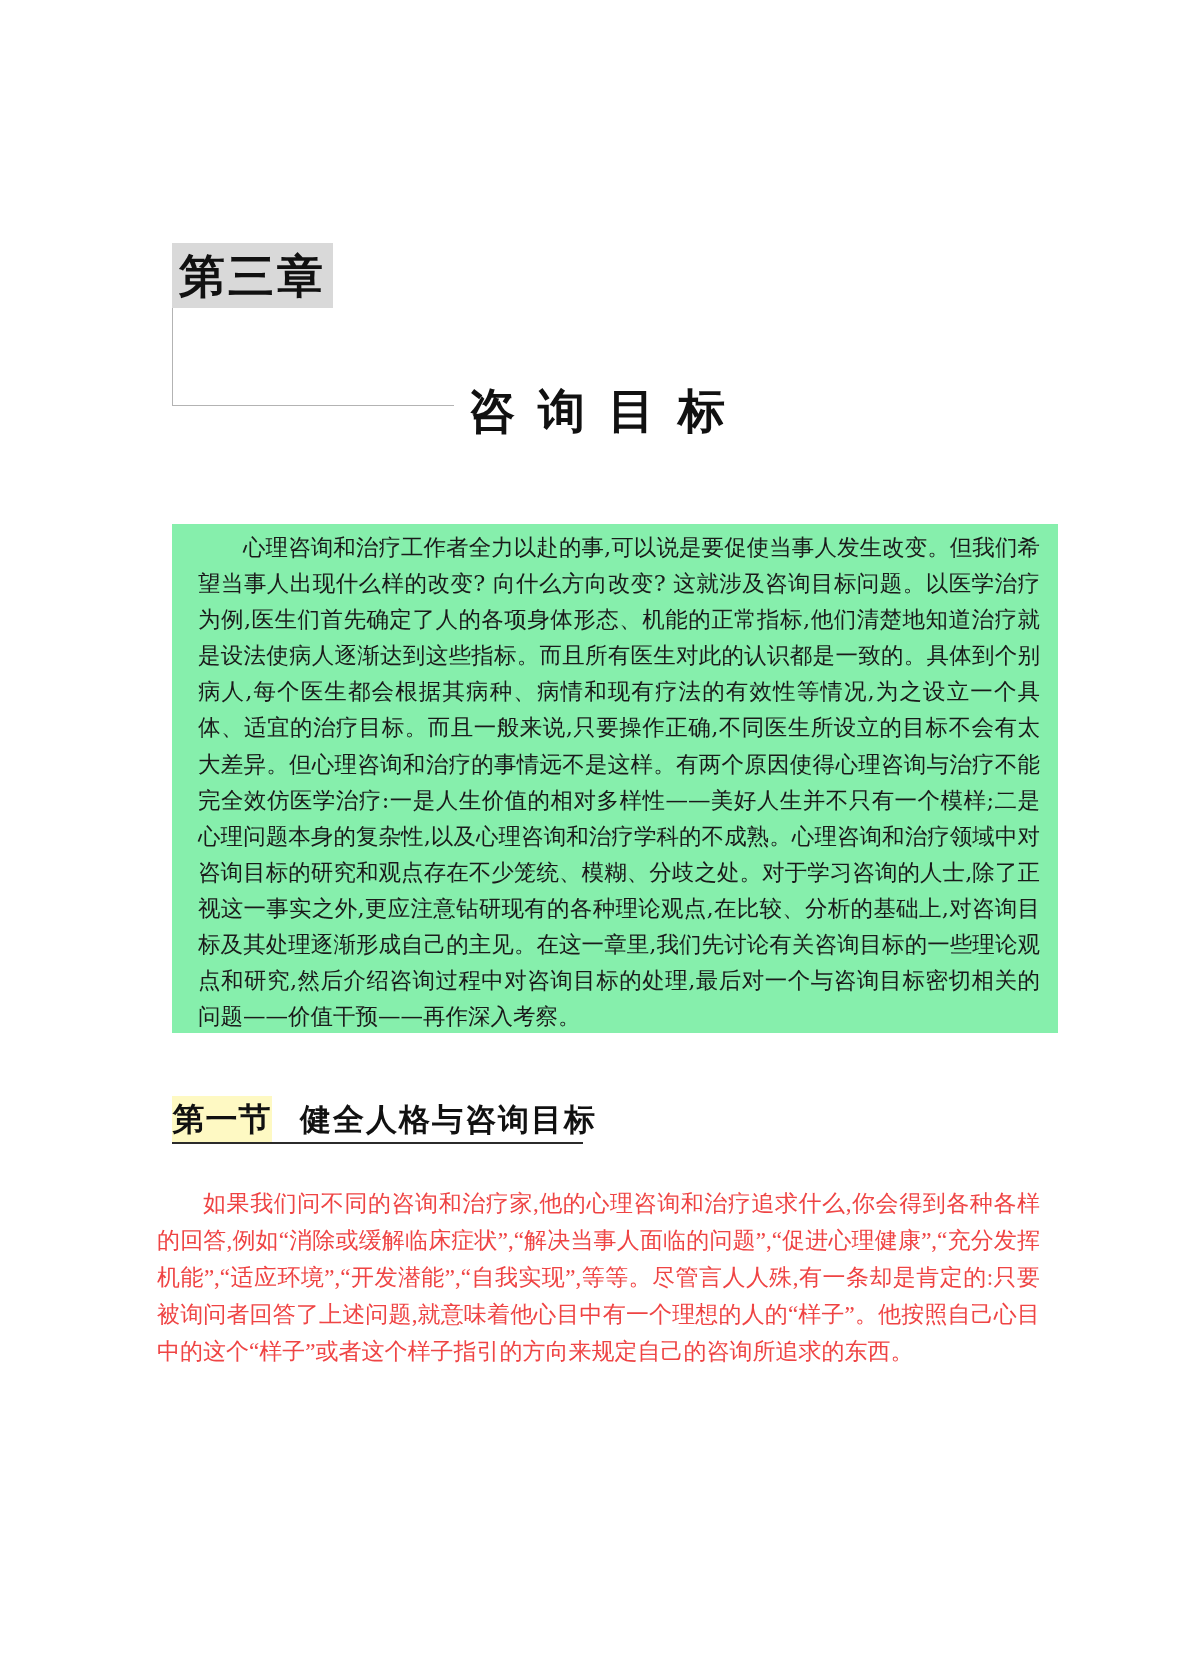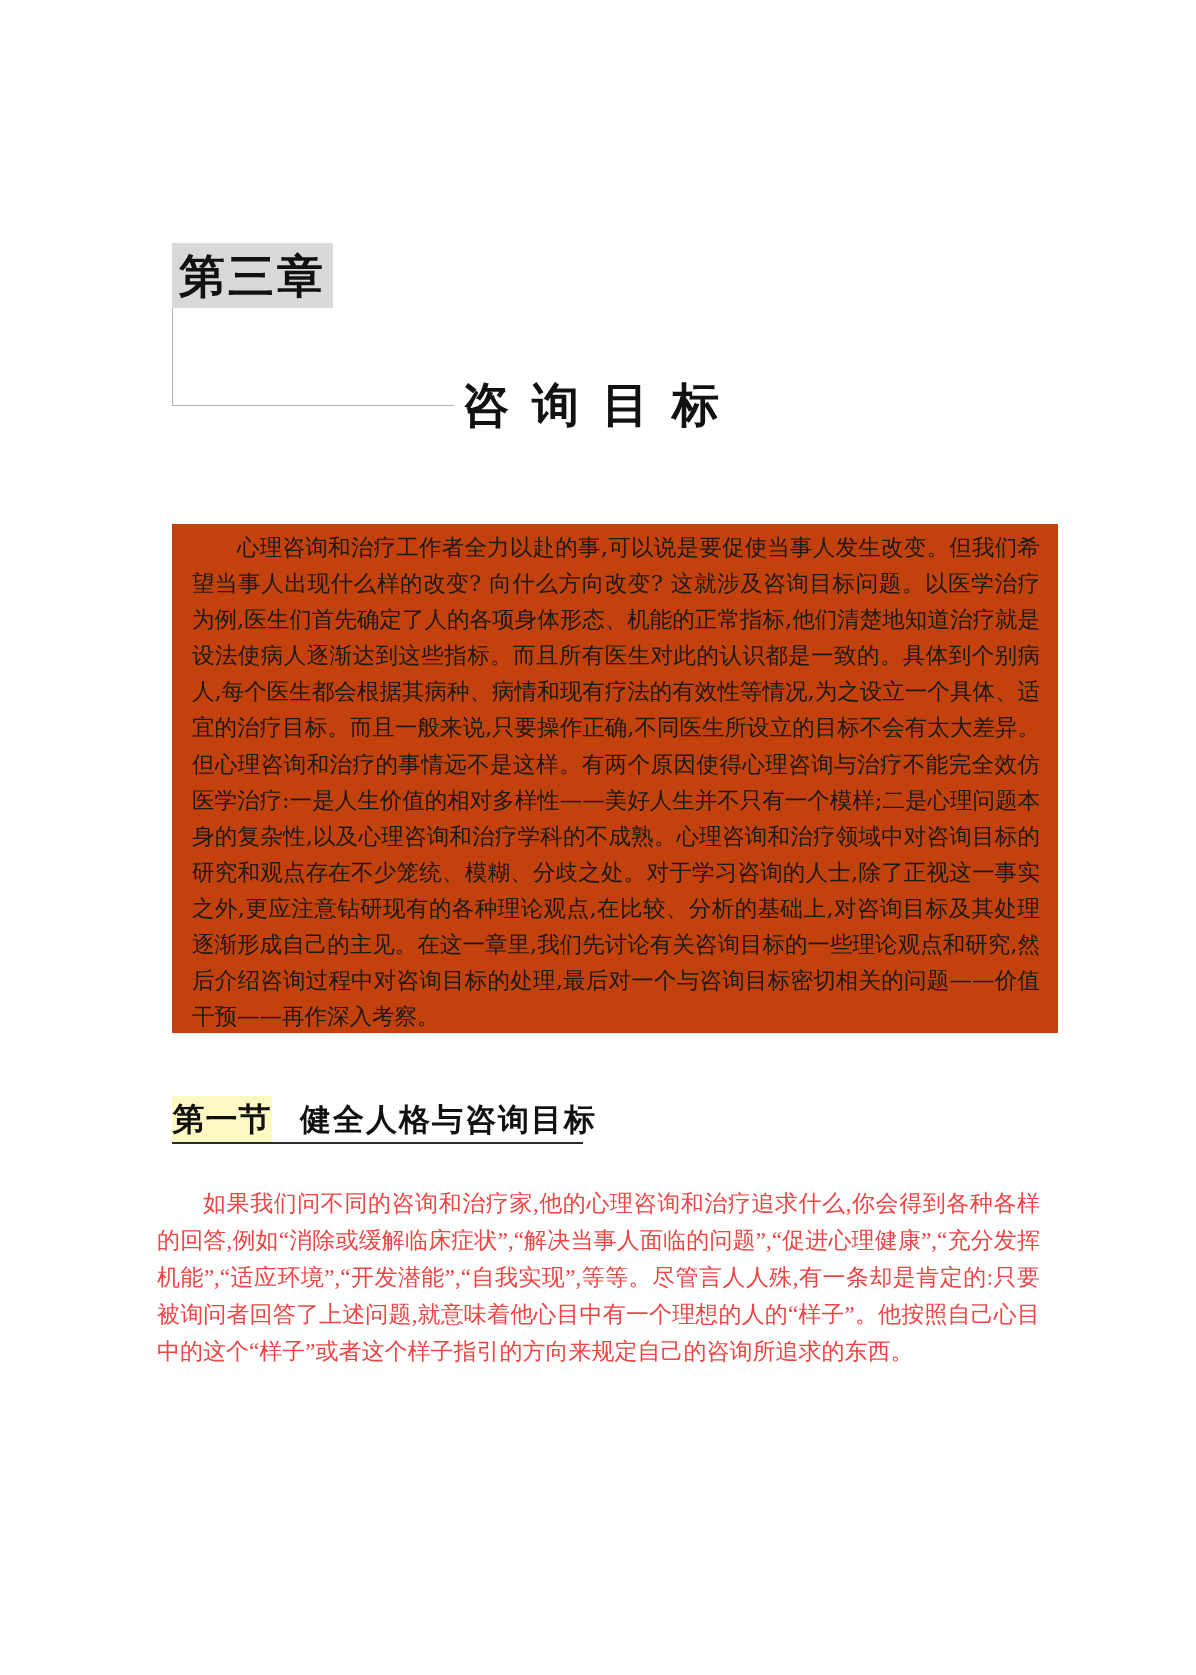--- a/index.html
+++ b/index.html
@@ -25,34 +25,34 @@
     position:absolute; left:172px; top:243px;
     width:161px; height:65px;
     background:#d9d9d9;
     display:flex; align-items:flex-end; justify-content:center;
     font-size:46px; font-weight:bold; letter-spacing:3px;
     font-family:"Liberation Serif","DejaVu Serif",serif;
   }
 
   
   .chapter-title {
-    position:absolute; left:462px; top:380px; margin:0;
+    position:absolute; left:462px; top:380px; margin:6px;
     font-size:47px; font-weight:bold; letter-spacing:23px;
     line-height:1.1; white-space:nowrap;
     font-family:"Liberation Serif","DejaVu Serif",serif;
     text-align:center;
   }
 
   
   .intro-panel {
     position:absolute; left:172px; top:524px;
     width:886px; height:509px;
-    background:#c2410c;
+    background:#86efac;
     box-sizing:border-box;
-    padding:5px 18px 0 20px;
+    padding:5px 18px 0 26px;
   }
   .intro-panel p {
     margin:0;
     font-size:22.5px; line-height:36.1px;
     text-align:justify; text-indent:2em;
     font-family:"DejaVu Serif","Liberation Serif",serif;
     color:#1a1a1a;
   }
 
   

